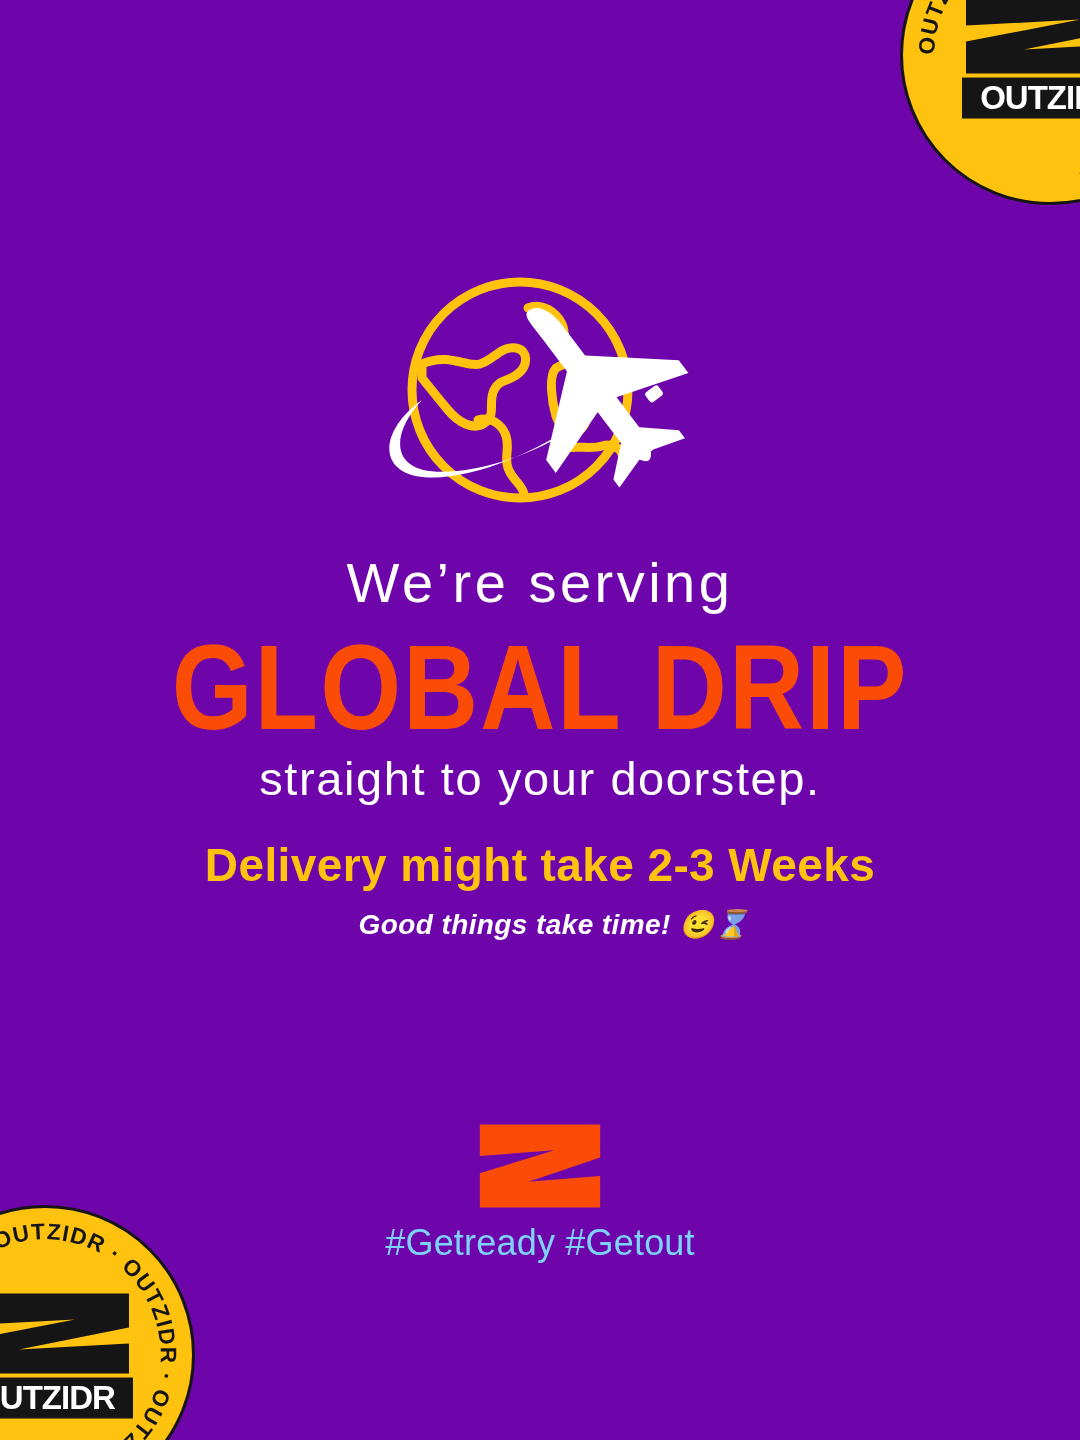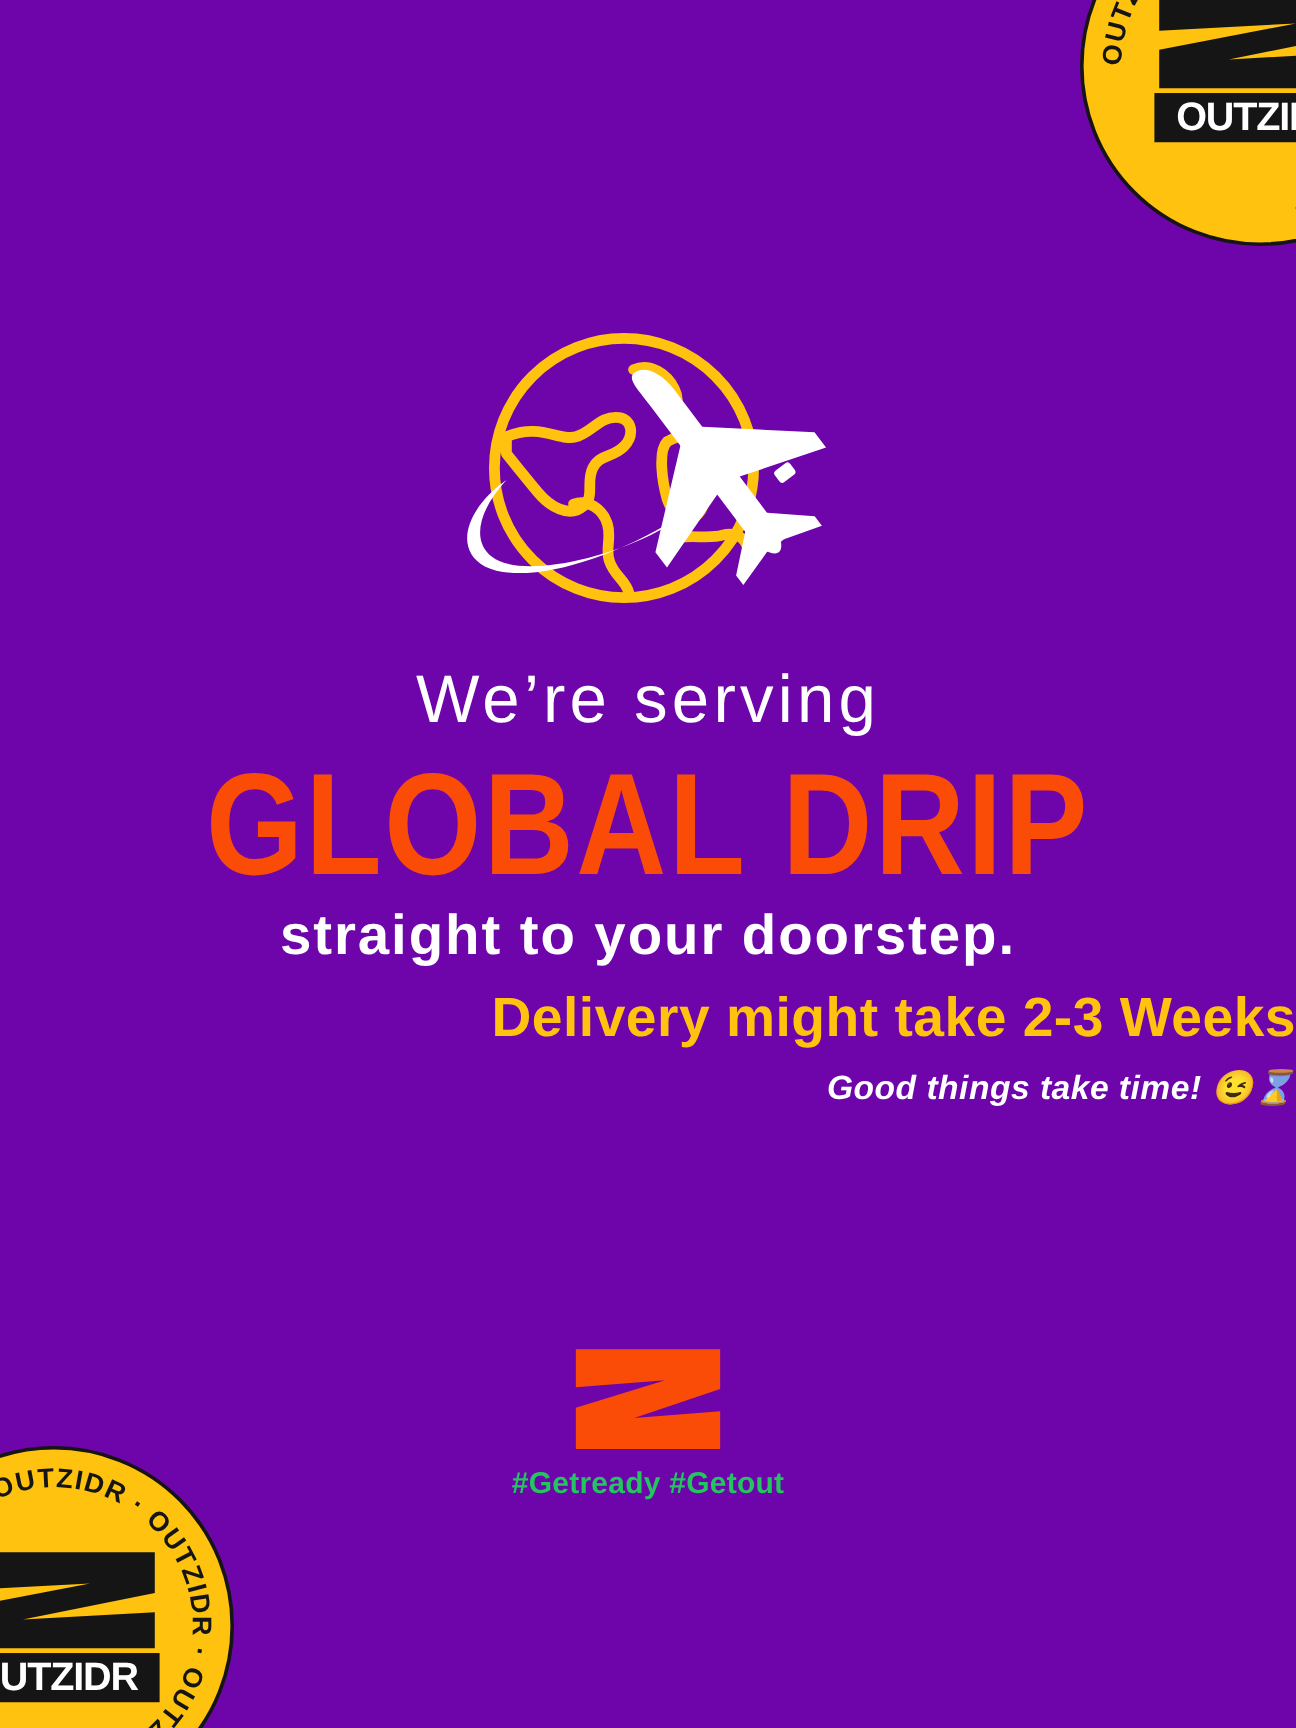--- a/index.html
+++ b/index.html
@@ -102,33 +102,33 @@
     font-weight: bold;
     letter-spacing: 2px;
     line-height: 1.0;
     margin: 12px 0 10px 0;
     transform: scaleY(1.16);
     transform-origin: center top;
   }
   .line-bottom {
     color: #ffffff;
     font-size: 47px;
-    font-weight: 700;
+    font-weight: 400;
     letter-spacing: 1.6px;
     line-height: 1.12;
     margin-top: 22px;
   }
 
   
   .delivery {
     position: absolute;
     left: 0;
     right: 0;
-    top: 822px;
-    text-align: right;
+    top: 840px;
+    text-align: center;
   }
   .delivery-main {
     color: #FFC20E;
     font-size: 46px;
     font-weight: bold;
     letter-spacing: 0.4px;
     line-height: 1.12;
   }
   .delivery-sub {
     color: #ffffff;
@@ -148,23 +148,23 @@
     top: 1122px;
     text-align: center;
   }
   .footer-z {
     display: block;
     margin: 0 auto;
     width: 126px;
     height: 88px;
   }
   .hashtags {
-    color: #22c55e;
-    font-size: 25px;
-    font-weight: bold;
+    color: #7dd3fc;
+    font-size: 36px;
+    font-weight: normal;
     letter-spacing: 0.2px;
     margin-top: 12px;
   }
 </style>
 </head>
 <body>
 
 <div id="poster">
 
   <div class="badge badge-tr">

